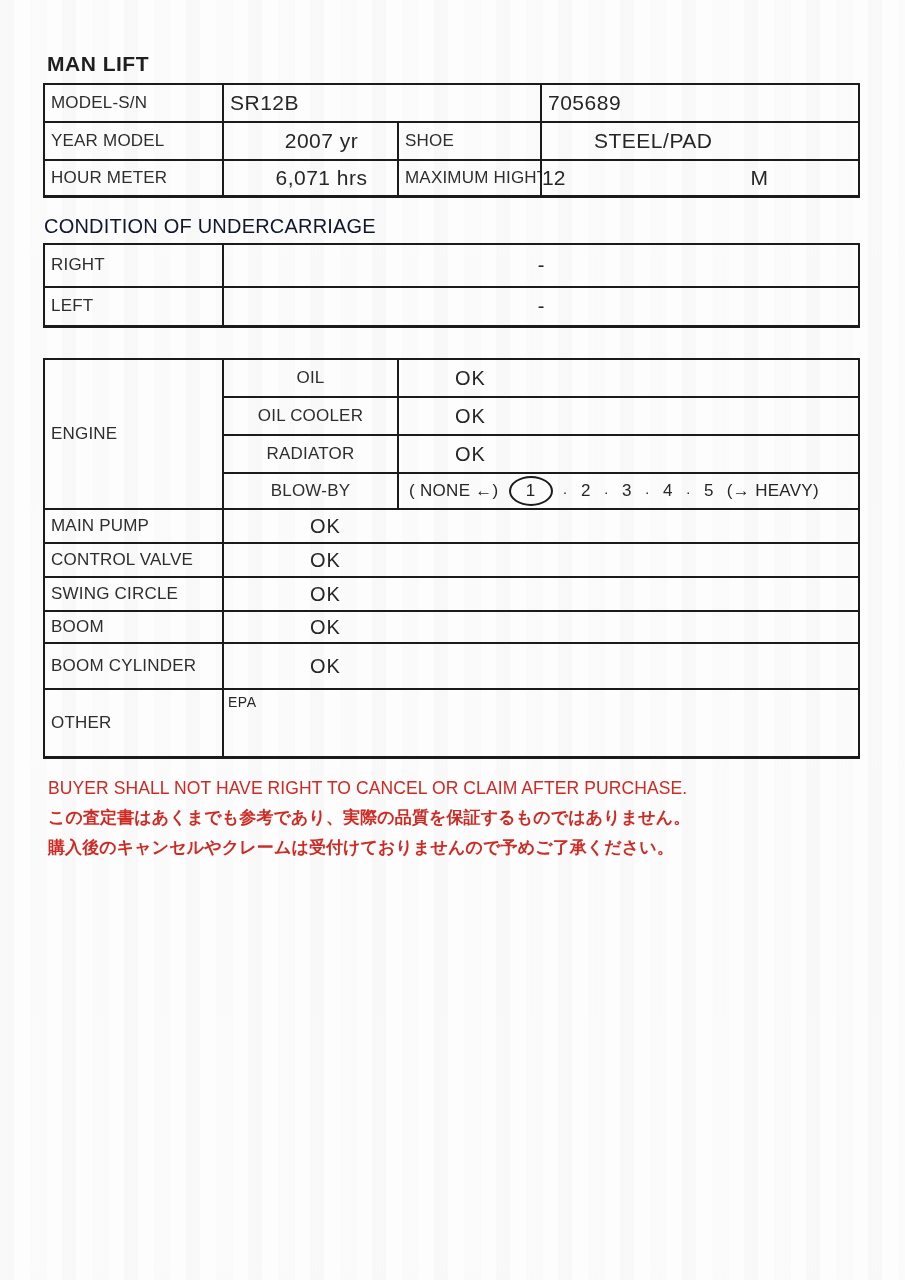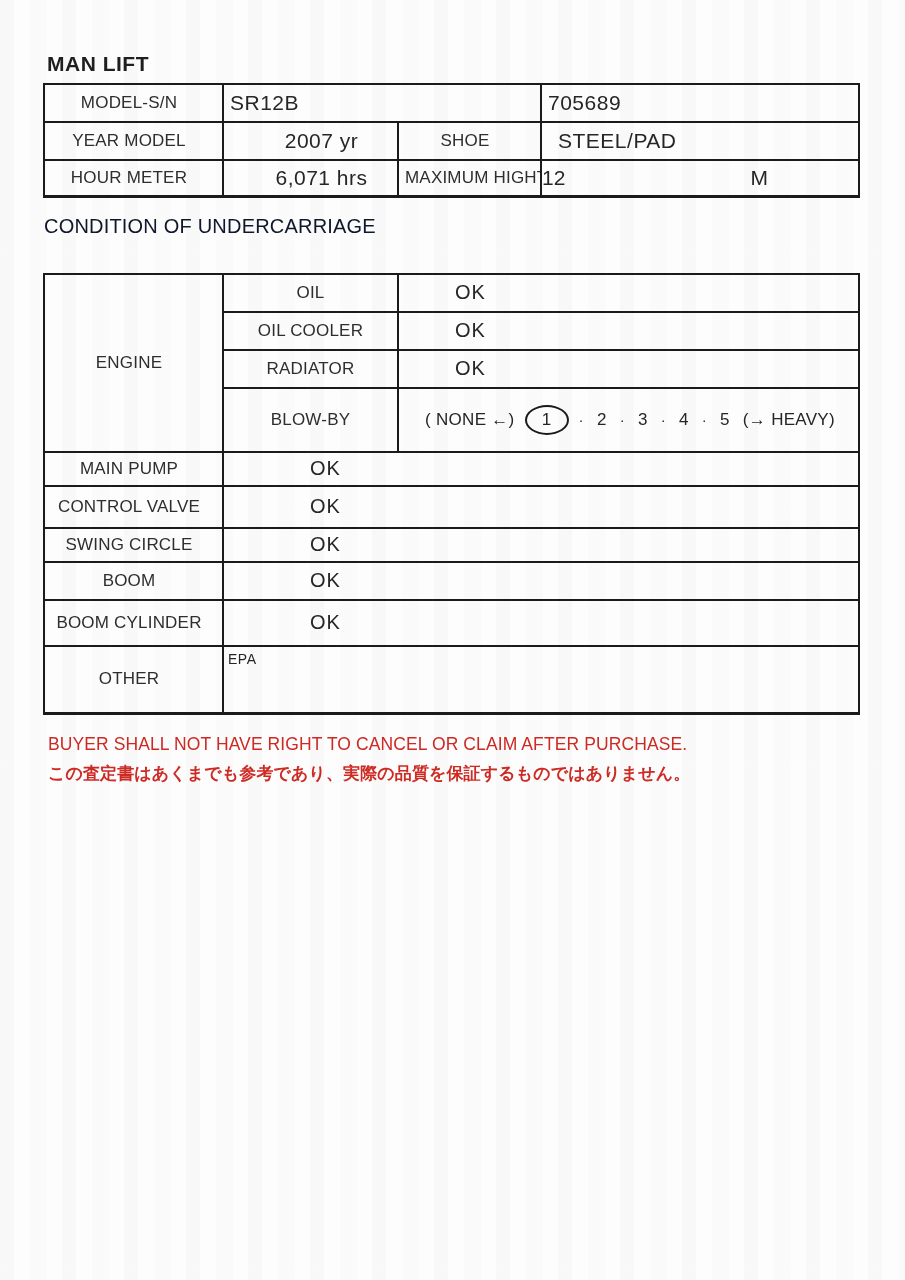--- a/index.html
+++ b/index.html
@@ -24,27 +24,27 @@
   }
   .page{padding:52px 47px 0 43px;}
   .doc-title{
     font-size:21px;font-weight:bold;letter-spacing:0.5px;
     margin:0 0 7px 4px;color:#1f1f1f;
   }
   table{border-collapse:collapse;table-layout:fixed;width:815px;background:transparent;}
   td{border:2px solid var(--border);padding:0 6px;overflow:hidden;white-space:nowrap;}
   table.outer-heavy{border-bottom:3px solid var(--border);}
   .lbl{
-    text-align:center;font-size:17px;color:#2e2e2e;
+    text-align:left;font-size:17px;color:#2e2e2e;
     padding-right:15px;letter-spacing:0.2px;
   }
   .val{font-size:21px;letter-spacing:0.5px;padding-left:28px;}
   .val-left{text-align:left;padding-left:6px;}
   .val-center{text-align:center;}
-  .val-pad{padding-left:16px;}
+  .val-pad{padding-left:52px;}
   .maxh-cell{padding:0;}
   .maxh-wrap{display:flex;width:100%;align-items:center;}
   .maxh-num{width:66%;text-align:left;font-size:21px;}
   .maxh-unit{width:34%;text-align:left;font-size:21px;}
   .section-title{
     font-size:20px;margin:17px 0 4px 1px;letter-spacing:0.2px;color:#0f172a;
     border-bottom:1px solid transparent;
   }
   .dash-cell{text-align:center;font-size:20px;}
   .sub-lbl{text-align:center;font-size:17px;color:#2e2e2e;letter-spacing:0.2px;}
@@ -107,20 +107,36 @@
           <span class="maxh-num">12</span>
           <span class="maxh-unit">M</span>
         </div>
       </td>
     </tr>
   </tbody>
     </table>
 
   <div class="section-title">CONDITION OF UNDERCARRIAGE</div>
 
+  <table class="outer-heavy">
+    <colgroup>
+        <col style="width:179px">
+        <col style="width:636px">
+      </colgroup>
+    <tbody>
+        <tr style="height:43px">
+      <td class="lbl">RIGHT</td>
+      <td class="dash-cell">-</td>
+    </tr>
+    <tr style="height:40px">
+      <td class="lbl">LEFT</td>
+      <td class="dash-cell">-</td>
+    </tr>
+  </tbody>
+    </table>
 
   <div class="gap-mid"></div>
 
   <table class="outer-heavy">
     <colgroup>
         <col style="width:179px">
         <col style="width:175px">
         <col style="width:461px">
       </colgroup>
     <tbody>
@@ -132,63 +148,64 @@
     <tr style="height:38px">
       <td class="sub-lbl">OIL COOLER</td>
       <td class="ok-eng">OK</td>
     </tr>
     <tr style="height:38px">
       <td class="sub-lbl">RADIATOR</td>
       <td class="ok-eng">OK</td>
     </tr>
     <tr style="height:36px">
       <td class="sub-lbl">BLOW-BY</td>
-      <td style="padding:16px;text-align:center;">
+      <td style="padding:0;text-align:center;">
         <div class="blowby">
           <span>( NONE ←)</span>
           <span class="circle">1</span>
           <span class="dot">·</span>
           <span>2</span>
           <span class="dot">·</span>
           <span>3</span>
           <span class="dot">·</span>
           <span>4</span>
           <span class="dot">·</span>
           <span>5</span>
           <span>(→ HEAVY)</span>
         </div>
       </td>
     </tr>
     <tr style="height:34px">
       <td class="lbl">MAIN PUMP</td>
       <td class="ok-main" colspan="2">OK</td>
     </tr>
-    <tr style="height:42px">
+    <tr style="height:34px">
       <td class="lbl">CONTROL VALVE</td>
       <td class="ok-main" colspan="2">OK</td>
     </tr>
     <tr style="height:34px">
       <td class="lbl">SWING CIRCLE</td>
       <td class="ok-main" colspan="2">OK</td>
     </tr>
-    <tr style="height:38px">
+    <tr style="height:32px">
       <td class="lbl">BOOM</td>
       <td class="ok-main" colspan="2">OK</td>
     </tr>
     <tr style="height:46px">
       <td class="lbl">BOOM CYLINDER</td>
       <td class="ok-main" colspan="2">OK</td>
     </tr>
     <tr style="height:68px">
       <td class="lbl">OTHER</td>
       <td class="other-cell" colspan="2">
         <span class="other-val">EPA</span>
       </td>
     </tr>
   </tbody>
     </table>
 
   <div class="disclaimer">
     <div>BUYER SHALL NOT HAVE RIGHT TO CANCEL OR CLAIM AFTER PURCHASE.</div>
     <div class="jp">この査定書はあくまでも参考であり、実際の品質を保証するものではありません。</div>
+    <div class="jp">購入後のキャンセルやクレームは受付けておりませんので予めご了承ください。</div>
   </div>
 
 </div>
 
 </body></html>

